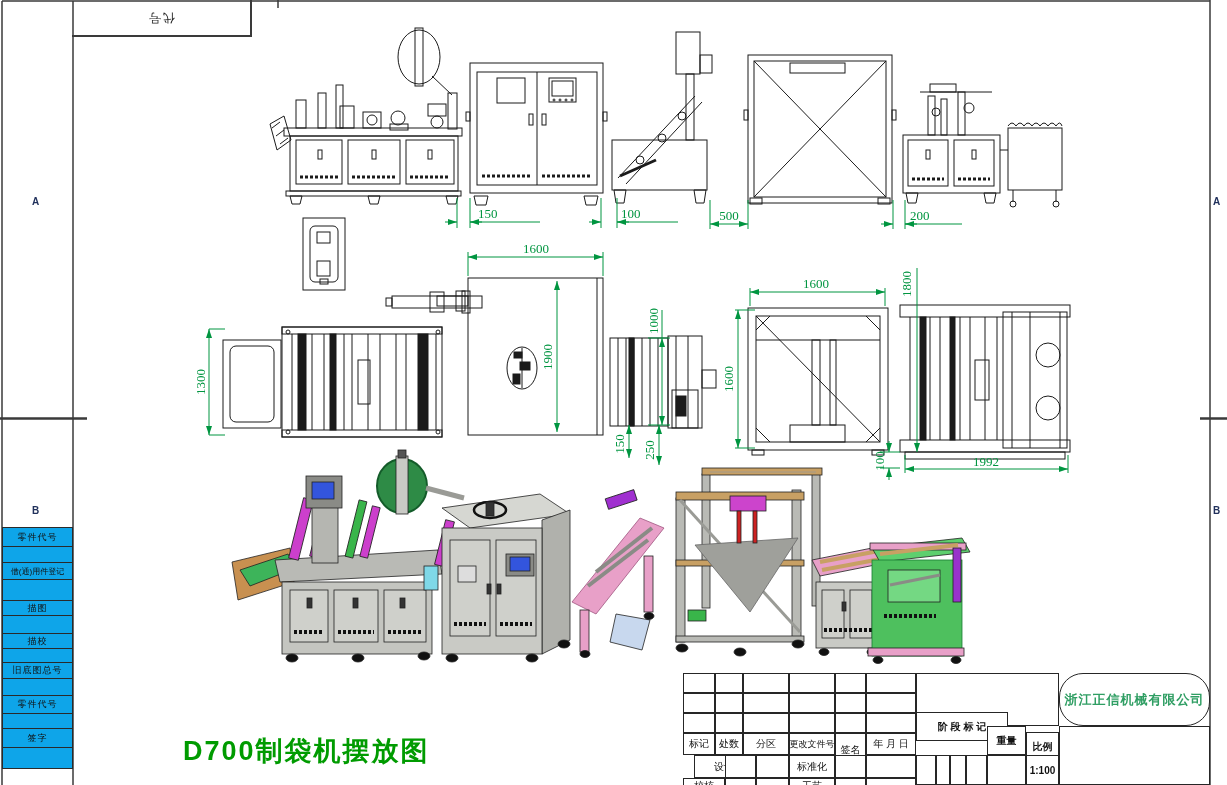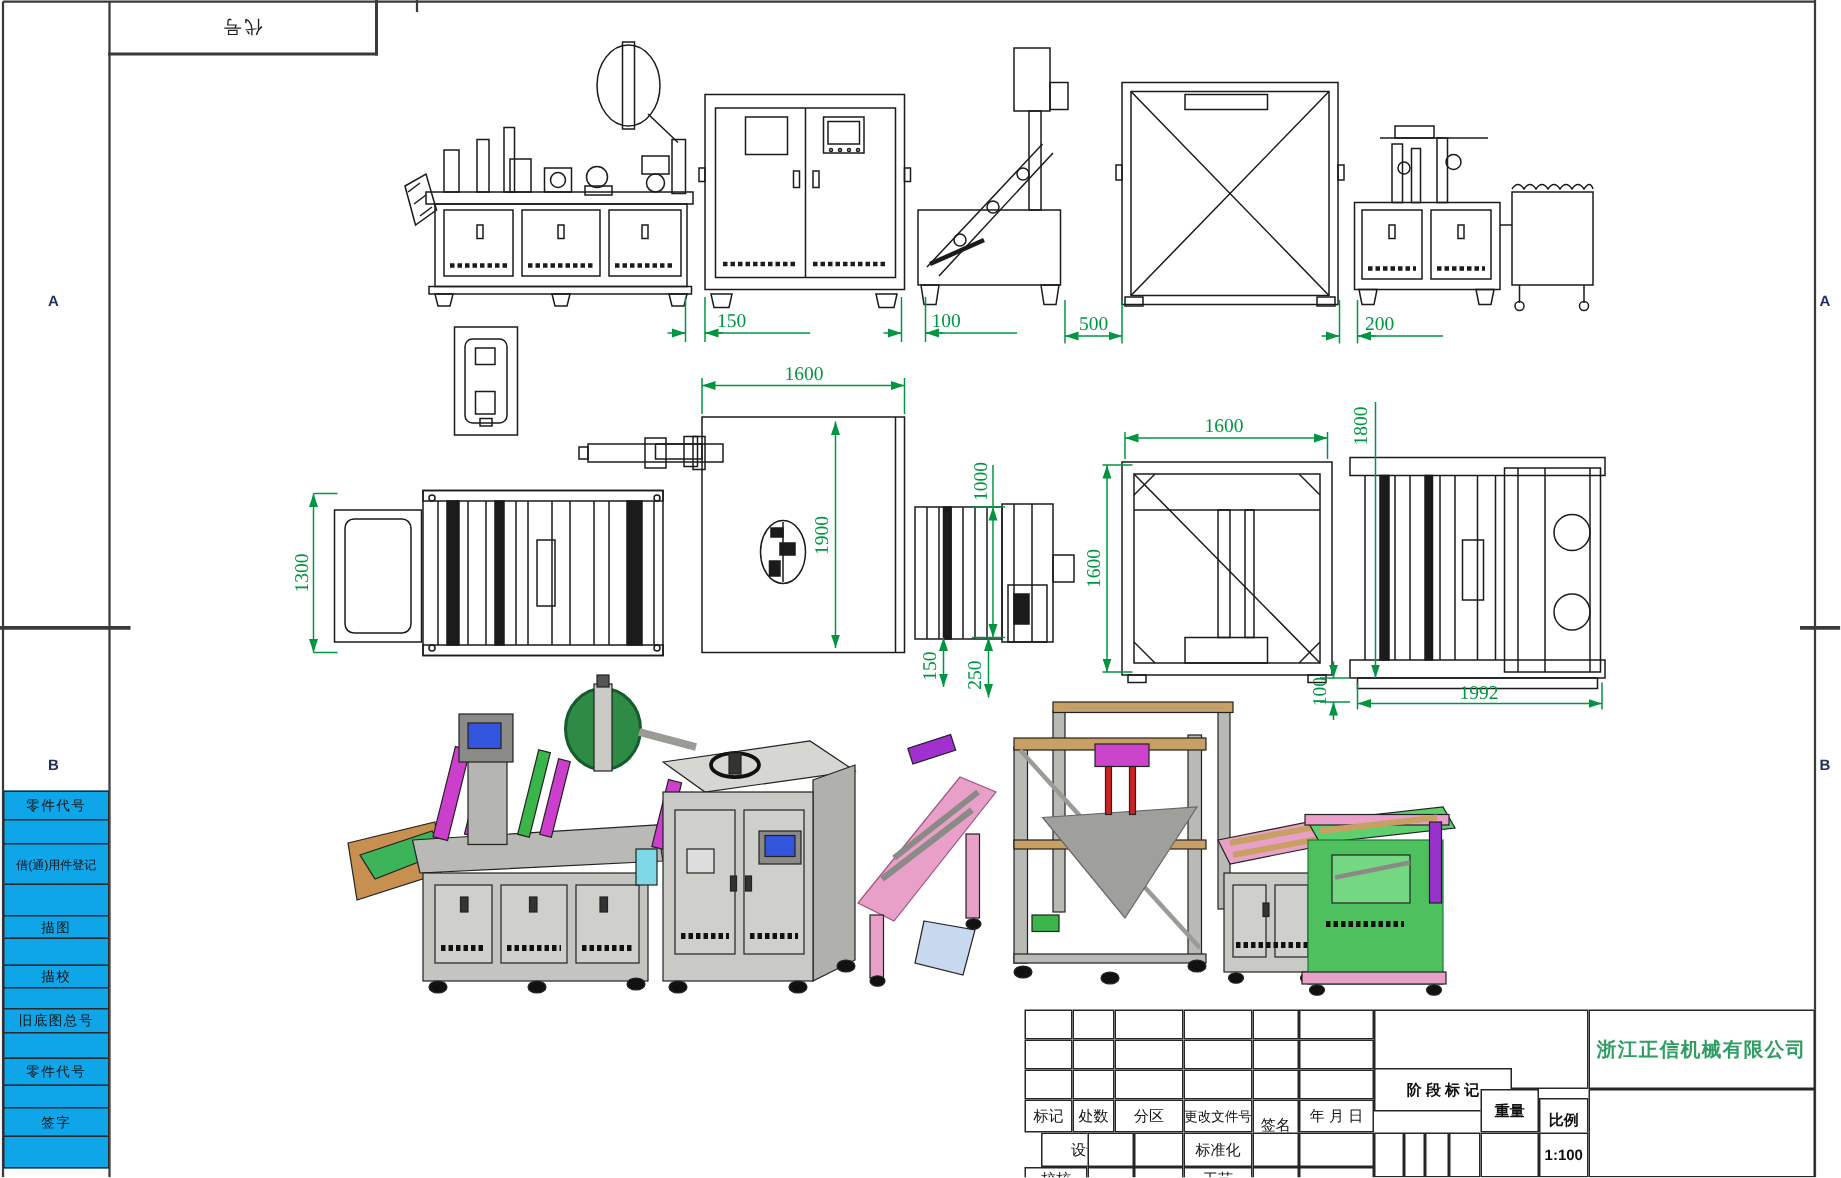--- a/index.html
+++ b/index.html
@@ -12,21 +12,21 @@
   #corner-box{position:absolute;left:72px;top:0;width:178px;height:35px;border-right:2px solid #3a3a3a;border-bottom:2px solid #3a3a3a;display:flex;align-items:center;justify-content:center;}
   #corner-box span{display:inline-block;transform:rotate(180deg);font-size:12px;letter-spacing:2px;color:#222;}
   
   #left-strip{position:absolute;left:2px;top:528px;width:71px;}
   .ls-row{box-sizing:border-box;border:1px solid #2a2a2a;margin-top:-1px;display:flex;align-items:center;justify-content:center;background:#0ea5e9;}
   .ls-label{font-size:9px;letter-spacing:1px;white-space:nowrap;color:#111;}
   .ls-label.small{font-size:8px;letter-spacing:0;}
   
   #title-block{position:absolute;left:683px;top:673px;width:528px;height:112px;}
   .tbc{position:absolute;box-sizing:border-box;border:1px solid #262626;display:flex;align-items:center;justify-content:center;font-size:10px;color:#111;background:#fff;white-space:nowrap;overflow:hidden;}
-  .tbc.green{color:#2f9e63;font-weight:bold;font-size:13px;letter-spacing:1px;}
+  .tbc.green{color:#2f9e63;font-weight:bold;font-size:13px;letter-spacing:1px;border-radius:24px;}
   .tbc.bold{font-weight:bold;}
   
   #page-title{position:absolute;left:183px;top:733px;font-size:27px;font-weight:bold;color:#009b00;letter-spacing:2px;}
 </style>
 </head>
 <body>
 
 <div id="stage">
 
   <svg id="cad" width="1227" height="785" viewBox="0 0 1227 785">
@@ -462,21 +462,21 @@
   <span class="zone" style="left:32px;top:196px;">A</span>
   <span class="zone" style="left:32px;top:505px;">B</span>
   <span class="zone" style="left:1213px;top:196px;">A</span>
   <span class="zone" style="left:1213px;top:505px;">B</span>
 
   <div id="left-strip">
     <div class="ls-row" style="height:20px">
         <span class="ls-label">零件代号</span>
       </div>
     <div class="ls-row" style="height:17px"></div>
-    <div class="ls-row" style="height:28px">
+    <div class="ls-row" style="height:18px">
         <span class="ls-label small">借(通)用件登记</span>
       </div>
     <div class="ls-row" style="height:22px"></div>
     <div class="ls-row" style="height:16px">
         <span class="ls-label">描图</span>
       </div>
     <div class="ls-row" style="height:19px"></div>
     <div class="ls-row" style="height:16px">
         <span class="ls-label">描校</span>
       </div>
@@ -544,14 +544,15 @@
     <div class="tbc bold" style="left:343px;top:59px;width:33px;height:29px">比例</div>
     <div class="tbc" style="left:233px;top:82px;width:20px;height:30px"></div>
     <div class="tbc" style="left:253px;top:82px;width:14px;height:30px"></div>
     <div class="tbc" style="left:267px;top:82px;width:16px;height:30px"></div>
     <div class="tbc" style="left:283px;top:82px;width:21px;height:30px"></div>
     <div class="tbc" style="left:304px;top:82px;width:39px;height:30px"></div>
     <div class="tbc bold" style="left:343px;top:82px;width:33px;height:30px">1:100</div>
     <div class="tbc" style="left:376px;top:53px;width:151px;height:59px"></div>
   </div>
 
+  <div id="page-title">D700制袋机摆放图</div>
 
 </div>
 
 </body></html>

